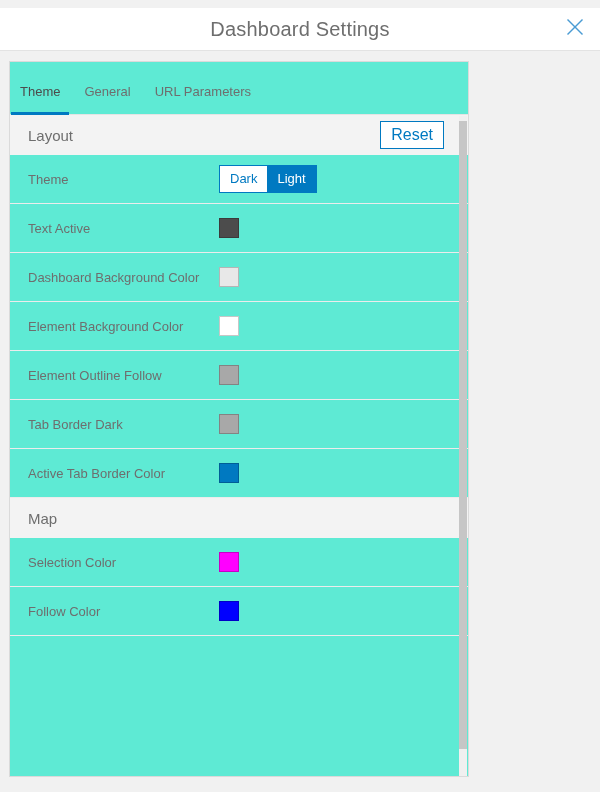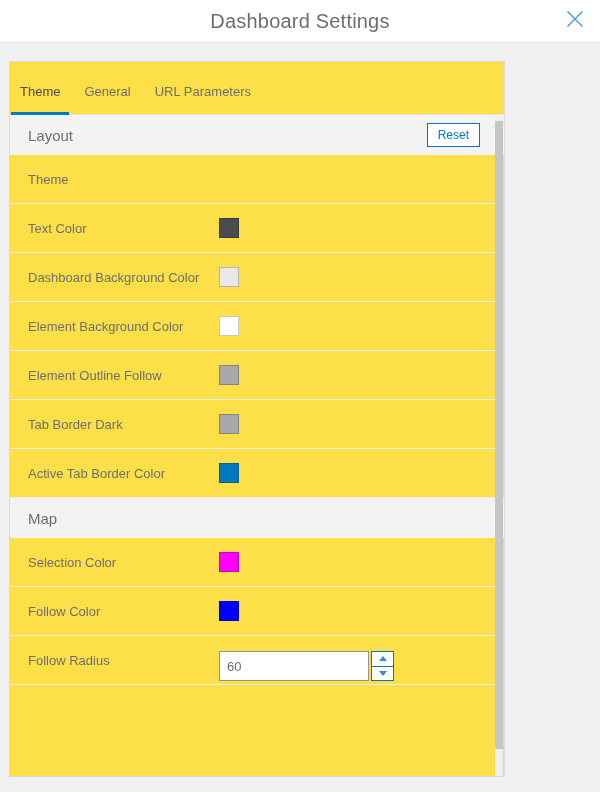--- a/index.html
+++ b/index.html
@@ -6,39 +6,39 @@
   html,body { width:600px; height:792px; }
   body {
     position:relative;
     background:#f1f1f1;
     font-family:"Liberation Sans", sans-serif;
     overflow:hidden;
   }
 
   
   .app-header {
-    position:absolute; top:0; left:0; right:0; height:43px;
+    position:absolute; top:8px; left:0; right:0; height:43px;
     background:#ffffff; border-bottom:1px solid #e3e3e3;
   }
   .app-title {
     text-align:center; line-height:42px;
     font-size:20px; font-weight:400; color:#6e6e6e;
     letter-spacing:0.2px;
   }
   .close-btn {
     position:absolute; right:13px; top:7px;
     width:24px; height:24px; cursor:pointer;
     display:flex; align-items:center; justify-content:center;
   }
 
   
   .dialog {
     position:absolute; left:9px; top:61px;
-    width:496px; height:716px;
-    background:#fde047; border:1px solid #dadada;
+    width:460px; height:716px;
+    background:#5eead4; border:1px solid #dadada;
     overflow:hidden;
   }
 
   
   .tabbar {
     height:53px; border-bottom:1px solid #e4e4e4;
     display:flex; align-items:flex-end; padding-left:1px;
     position:relative;
   }
   .tab {
@@ -53,21 +53,21 @@
   }
 
   
   .section-bar {
     height:40px; background:#f3f3f3;
     display:flex; align-items:center; justify-content:space-between;
     padding:0 24px 0 18px;
   }
   .section-title { font-size:15px; color:#6e6e6e; }
   .reset-btn {
-    font-size:12px; color:#0079c1;
+    font-size:16px; color:#0079c1;
     background:#ffffff; border:1px solid #0079c1;
     padding:4px 10px; cursor:pointer;
     font-family:"Liberation Sans", sans-serif;
   }
 
   
   .row {
     height:49px; display:flex; align-items:center;
     padding-left:18px; border-bottom:1px solid #ececec;
   }
@@ -146,24 +146,28 @@
     <div class="tab">URL Parameters</div>
   </div>
 
   <div class="section-bar">
     <span class="section-title">Layout</span>
     <button class="reset-btn">Reset</button>
   </div>
 
   <div class="row">
     <span class="row-label">Theme</span>
-  </div>
-
-  <div class="row">
-    <span class="row-label">Text Color</span>
+    <div class="toggle-group">
+      <div class="toggle-option off">Dark</div>
+      <div class="toggle-option on">Light</div>
+    </div>
+  </div>
+
+  <div class="row">
+    <span class="row-label">Text Active</span>
     <div class="swatch" style="background-color: rgb(76, 76, 76);"></div>
   </div>
 
   <div class="row">
     <span class="row-label">Dashboard Background Color</span>
     <div class="swatch" style="background-color: rgb(232, 232, 232);"></div>
   </div>
 
   <div class="row">
     <span class="row-label">Element Background Color</span>
@@ -194,32 +198,18 @@
   <div class="row">
     <span class="row-label">Selection Color</span>
     <div class="swatch" style="background-color: rgb(255, 0, 255);"></div>
   </div>
 
   <div class="row">
     <span class="row-label">Follow Color</span>
     <div class="swatch" style="background-color: rgb(0, 0, 255);"></div>
   </div>
 
-  <div class="row">
-    <span class="row-label">Follow Radius</span>
-    <div class="number-wrap">
-      <input class="number-input" type="text" value="60" style="">
-      <div class="spinner">
-        <div class="spin-btn up">
-          <div class="tri-up"></div>
-        </div>
-        <div class="spin-btn down">
-          <div class="tri-down"></div>
-        </div>
-      </div>
-    </div>
-  </div>
 
   <div class="scroll-track">
     <div class="scroll-thumb"></div>
   </div>
 
 </div>
 
 </body></html>

